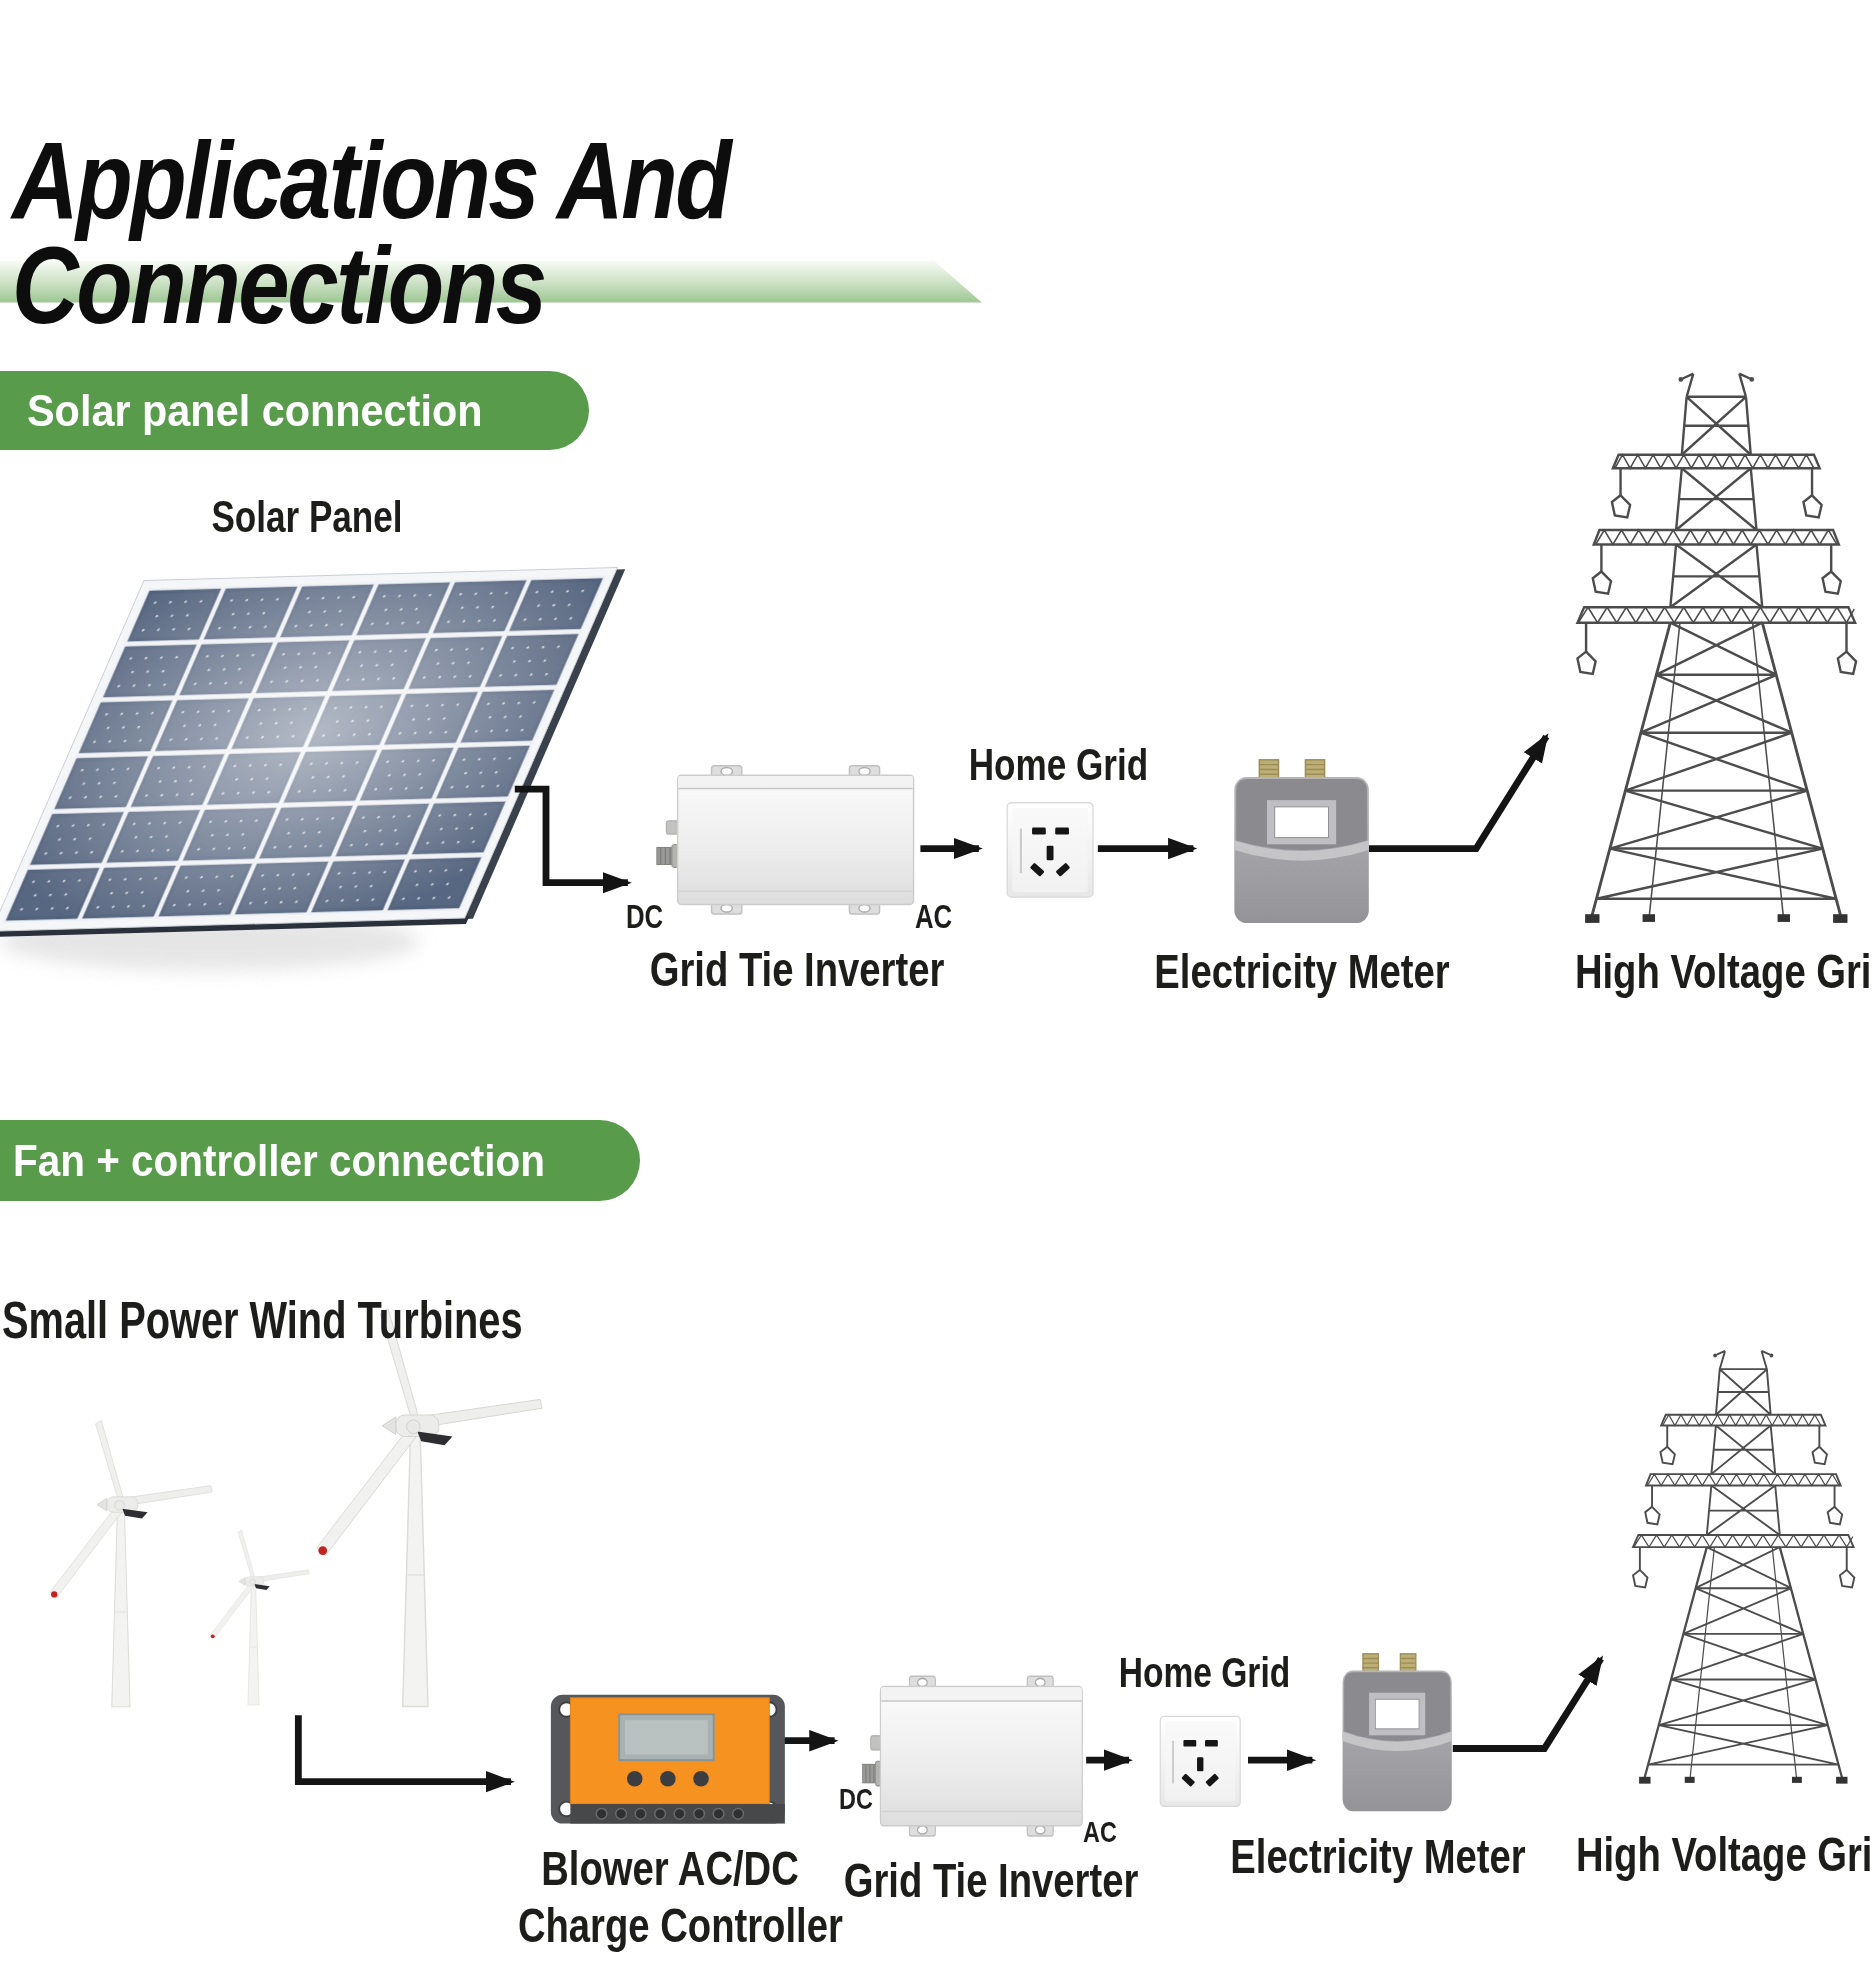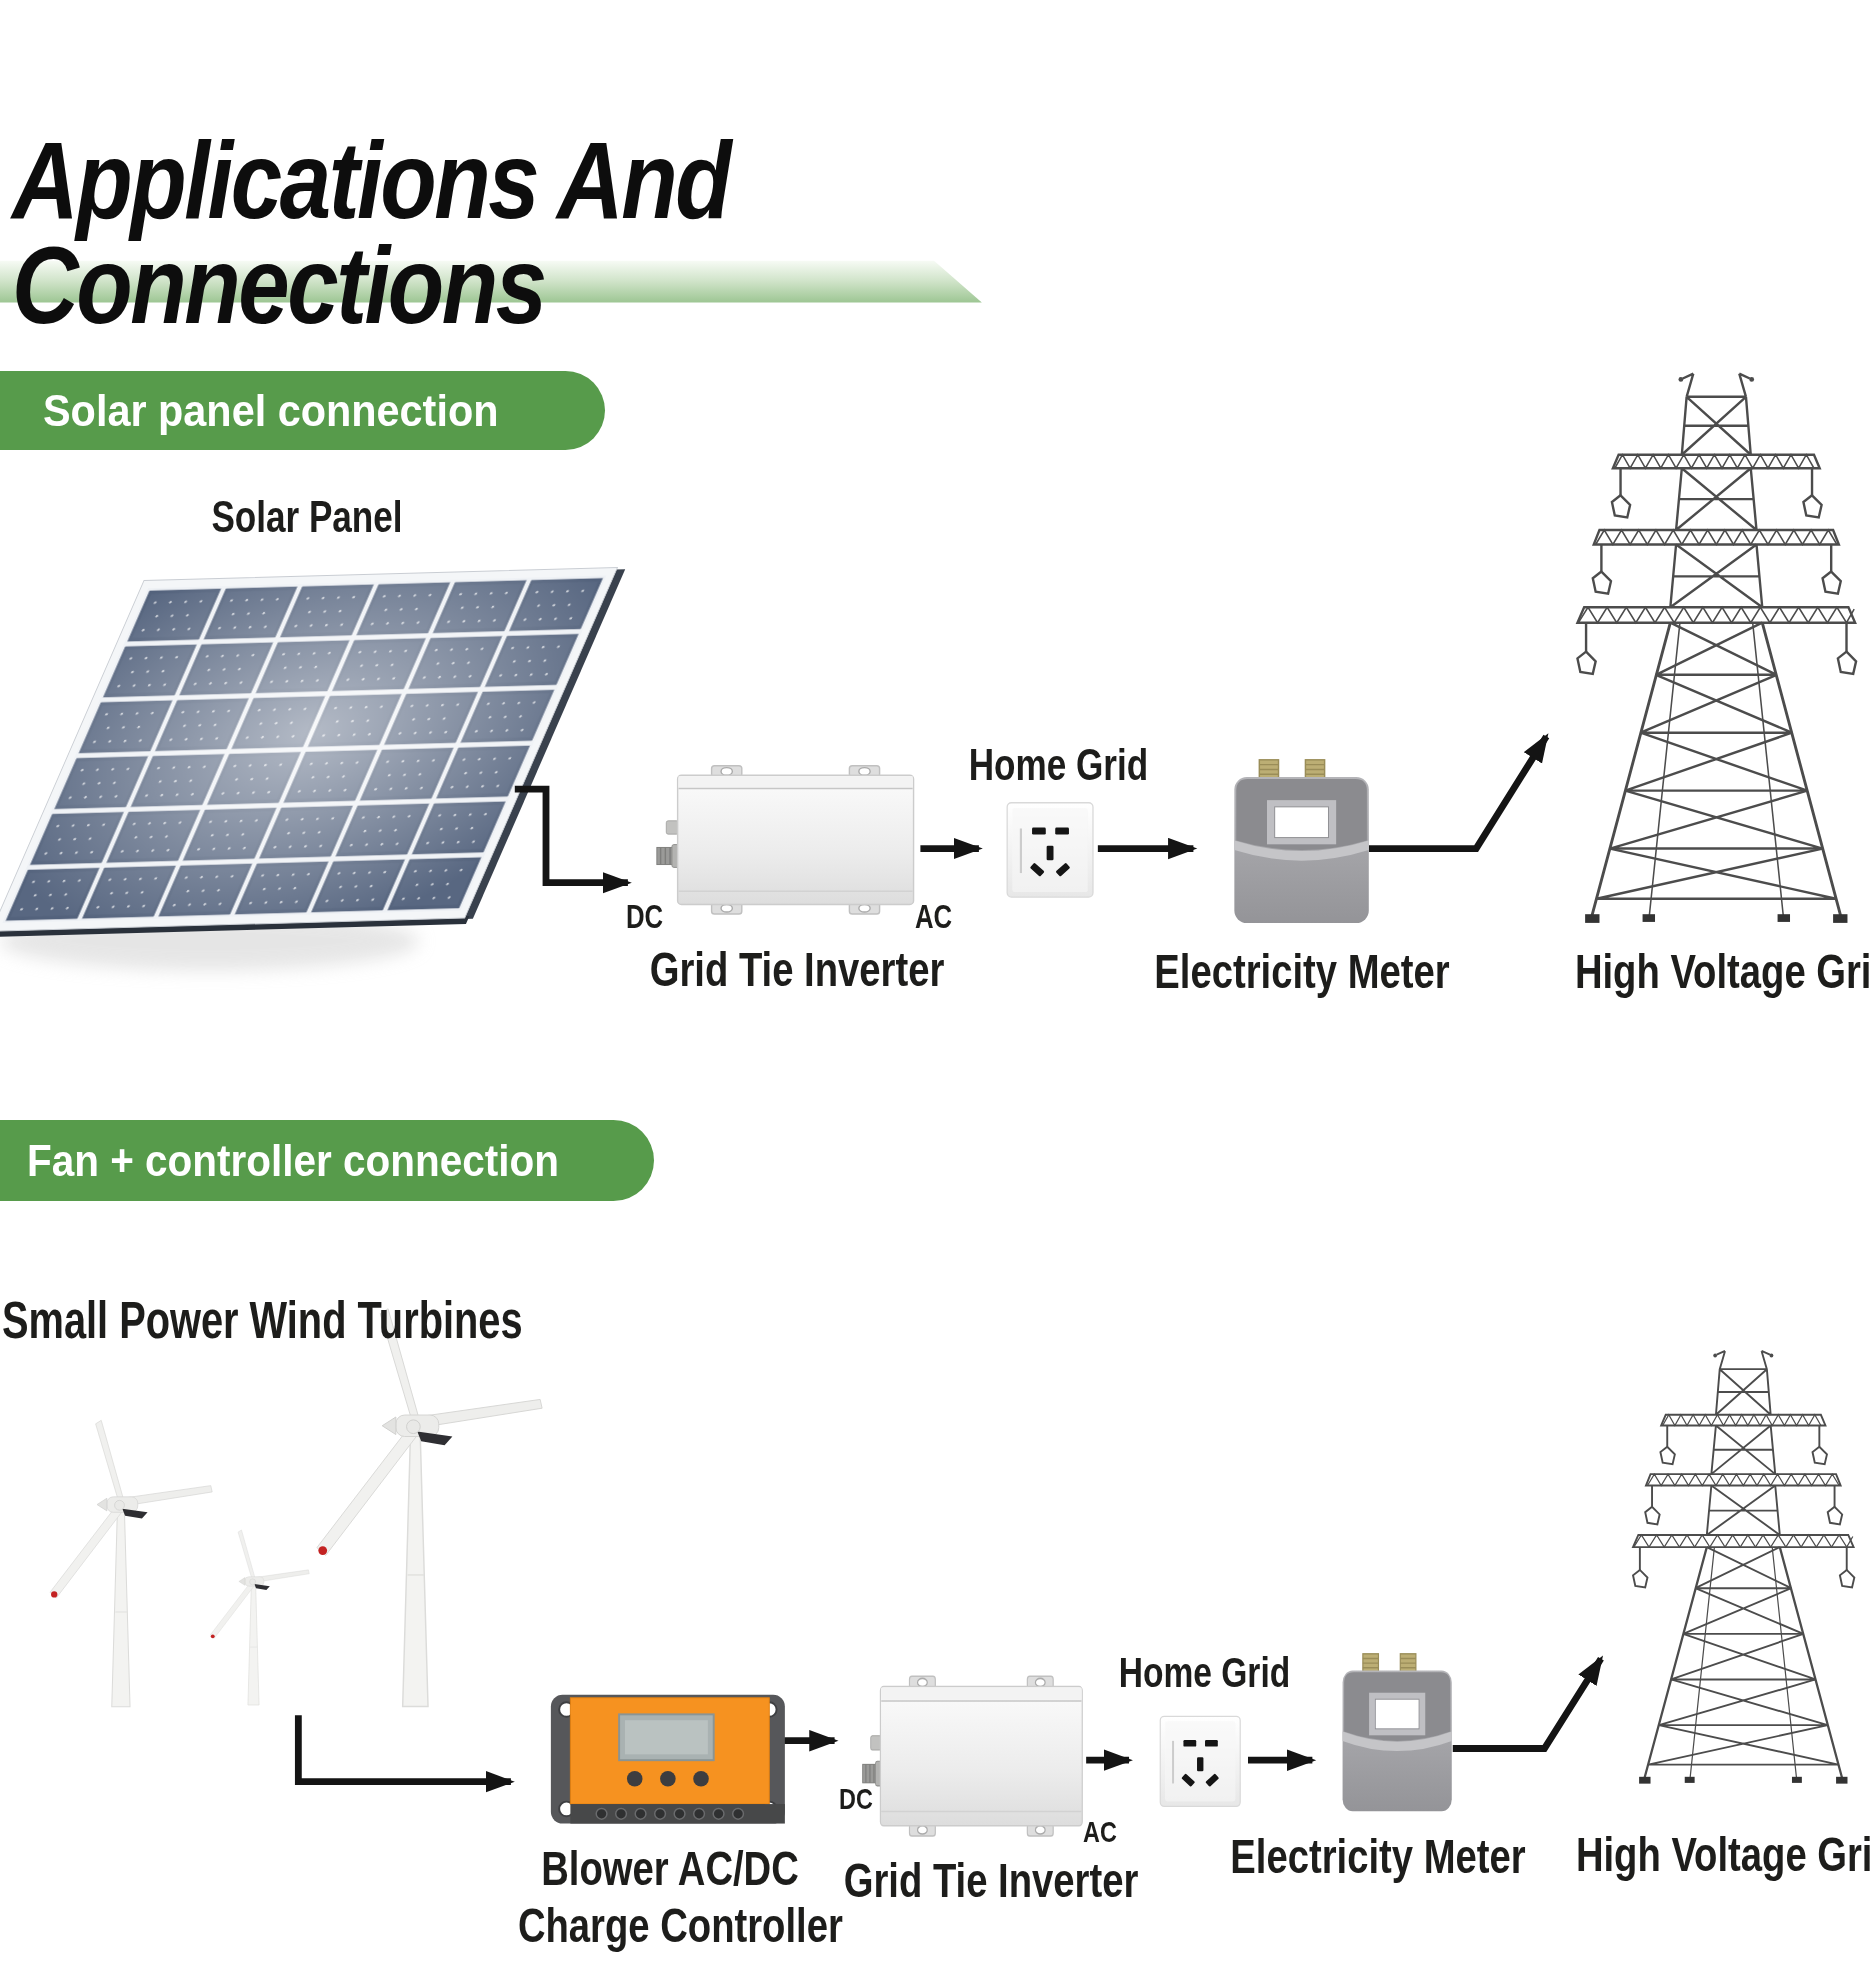--- a/index.html
+++ b/index.html
@@ -10,22 +10,22 @@
   .txt{position:absolute;z-index:3;color:#1d1d1b;font-weight:bold;line-height:1;white-space:nowrap;}
   .cond{transform:scaleX(0.78);}
   .l{transform-origin:left top;}
   .c{transform-origin:center top;text-align:center;}
   .title{position:absolute;left:11.7px;top:92px;z-index:3;font-size:110px;font-weight:bold;
          font-style:italic;letter-spacing:-2.9px;line-height:0.95;color:#0d0d0d;
          transform:scaleX(0.84);transform-origin:left top;}
   .banner{position:absolute;left:0;z-index:3;background:#579b4b;color:#ffffff;
           border-radius:0 41px 41px 0;display:flex;align-items:center;font-weight:bold;}
   .banner > span{transform:scaleX(0.92);transform-origin:left center;}
-  #banner-solar{top:335px;width:562px;height:79px;font-size:45px;padding-left:43px;}
-  #banner-fan{top:1084px;width:627px;height:81px;font-size:44px;padding-left:27px;}
+  #banner-solar{top:335px;width:562px;height:79px;font-size:45px;padding-left:27px;}
+  #banner-fan{top:1084px;width:627px;height:81px;font-size:44px;padding-left:13px;}
   .lbl-solar-panel{left:112px;top:458px;width:390px;font-size:45px;}
   .lbl-dc1{left:626px;top:864px;font-size:33px;}
   .lbl-ac1{left:915px;top:864px;font-size:33px;}
   .lbl-gti1{left:602px;top:909px;width:390px;font-size:49px;}
   .lbl-hg1{left:912px;top:706px;width:293px;font-size:45px;}
   .lbl-em1{left:1107px;top:911px;width:390px;font-size:49px;}
   .lbl-hv1{left:1532px;top:911px;width:390px;font-size:49px;}
   .lbl-turbines{left:2px;top:1259px;font-size:51px;}
   .lbl-dc2{left:839px;top:1748px;font-size:30px;}
   .lbl-ac2{left:1083px;top:1781px;font-size:30px;}

